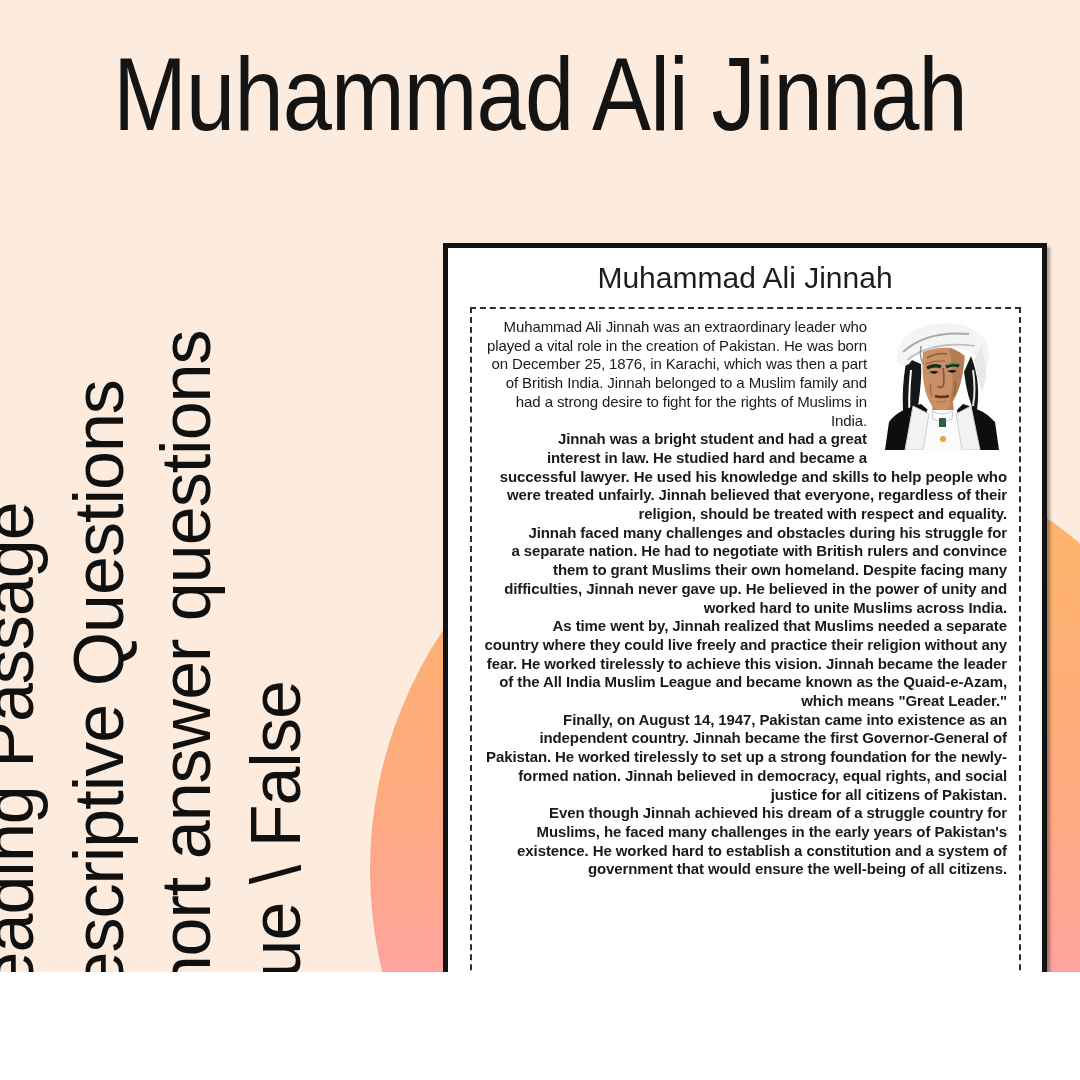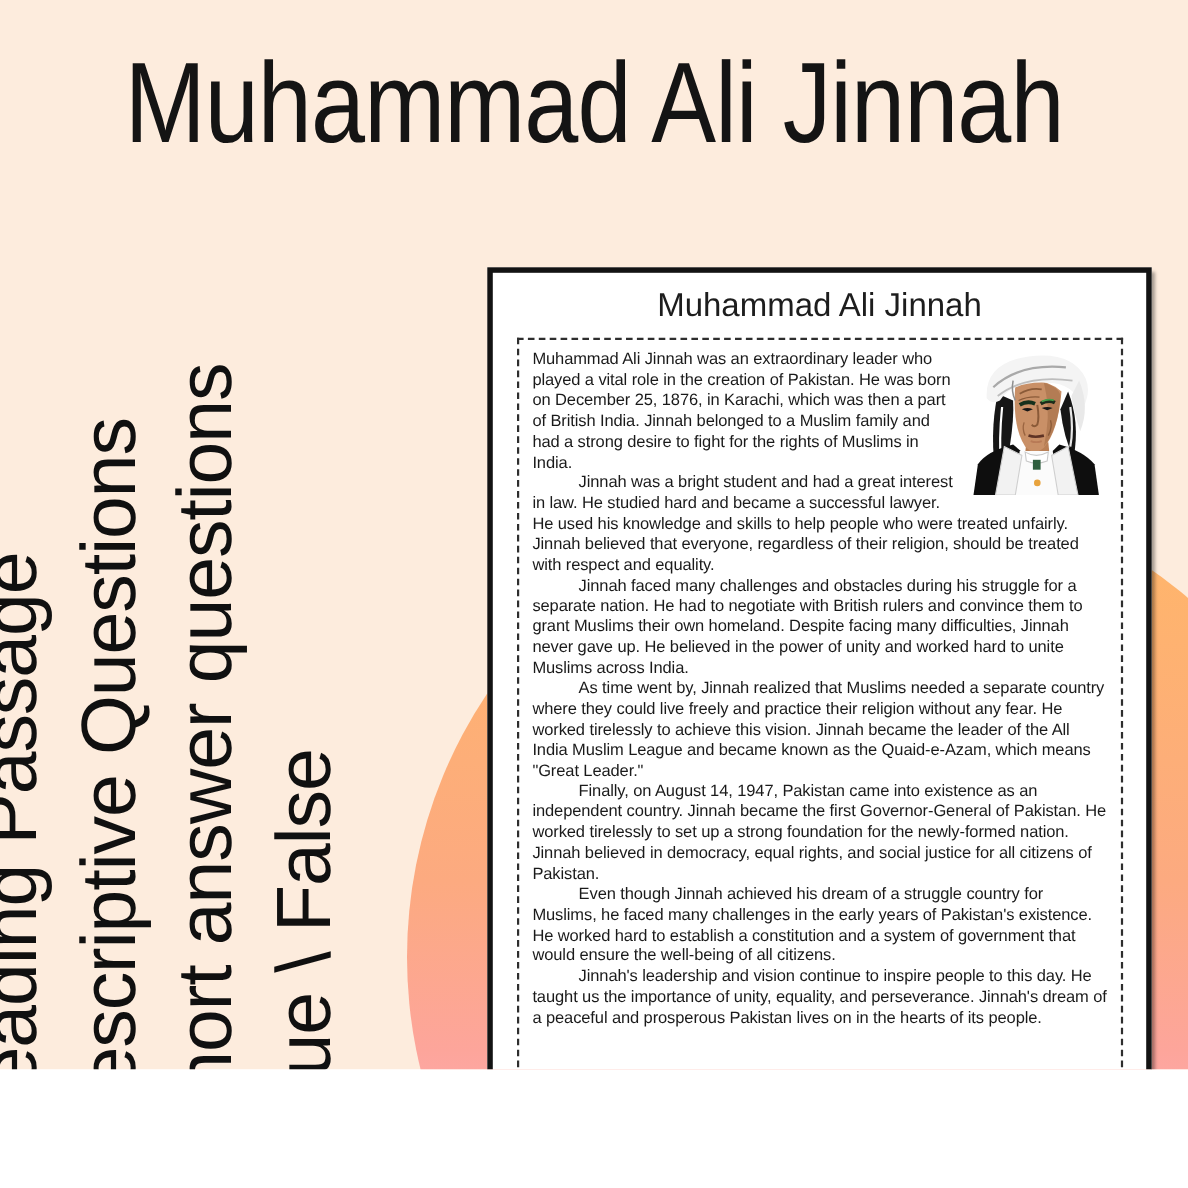--- a/index.html
+++ b/index.html
@@ -46,23 +46,23 @@
     position:absolute;left:22px;top:59px;width:551px;height:703px;
     box-sizing:border-box;border:2px dashed #2e2e2e;
     padding:9px 12px 8px 12px;overflow:hidden;
   }
   .portrait{
     float:right;width:130px;height:132px;margin:0 0 4px 10px;
     background:#ffffff;
   }
   .passage p{
     margin:0;font-size:15px;line-height:18.7px;color:#1a1a1a;
-    letter-spacing:-0.1px;text-align:left;
+    letter-spacing:-0.1px;text-align:right;
   }
-  .passage p.indent{text-indent:42px;}
+  .passage p.indent{text-indent:42px;font-weight:bold;}
   .doc-footer{
     position:absolute;bottom:7px;left:0;width:100%;
     text-align:right;font-size:13px;color:#000000;letter-spacing:0.2px;font-family:Liberation Mono, monospace;
   }
 </style>
 </head>
 <body>
 
 <div id="stage">
 
@@ -131,20 +131,19 @@
           <circle cx="66" cy="121" r="3" fill="#e8a33d"></circle>
         </svg>
       </div>
       <div class="passage">
           <p>Muhammad Ali Jinnah was an extraordinary leader who played a vital role in the creation of Pakistan. He was born on December 25, 1876, in Karachi, which was then a part of British India. Jinnah belonged to a Muslim family and had a strong desire to fight for the rights of Muslims in India.</p>
           <p class="indent">Jinnah was a bright student and had a great interest in law. He studied hard and became a successful lawyer. He used his knowledge and skills to help people who were treated unfairly. Jinnah believed that everyone, regardless of their religion, should be treated with respect and equality.</p>
           <p class="indent">Jinnah faced many challenges and obstacles during his struggle for a separate nation. He had to negotiate with British rulers and convince them to grant Muslims their own homeland. Despite facing many difficulties, Jinnah never gave up. He believed in the power of unity and worked hard to unite Muslims across India.</p>
           <p class="indent">As time went by, Jinnah realized that Muslims needed a separate country where they could live freely and practice their religion without any fear. He worked tirelessly to achieve this vision. Jinnah became the leader of the All India Muslim League and became known as the Quaid-e-Azam, which means "Great Leader."</p>
           <p class="indent">Finally, on August 14, 1947, Pakistan came into existence as an independent country. Jinnah became the first Governor-General of Pakistan. He worked tirelessly to set up a strong foundation for the newly-formed nation. Jinnah believed in democracy, equal rights, and social justice for all citizens of Pakistan.</p>
           <p class="indent">Even though Jinnah achieved his dream of a struggle country for Muslims, he faced many challenges in the early years of Pakistan's existence. He worked hard to establish a constitution and a system of government that would ensure the well-being of all citizens.</p>
-          <p class="indent">Jinnah's leadership and vision continue to inspire people to this day. He taught us the importance of unity, equality, and perseverance. Jinnah's dream of a peaceful and prosperous Pakistan lives on in the hearts of its people.</p>
         </div>
     </div>
 
     <div class="doc-footer">© PrintableBazaar.com</div>
   </div>
 
 </div>
 
 </body></html>

